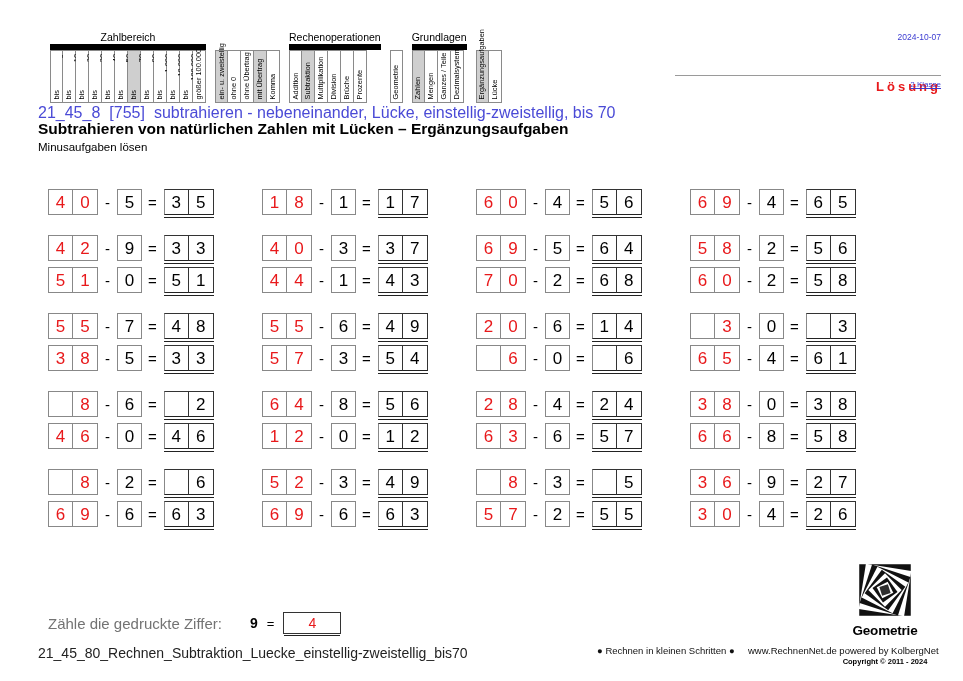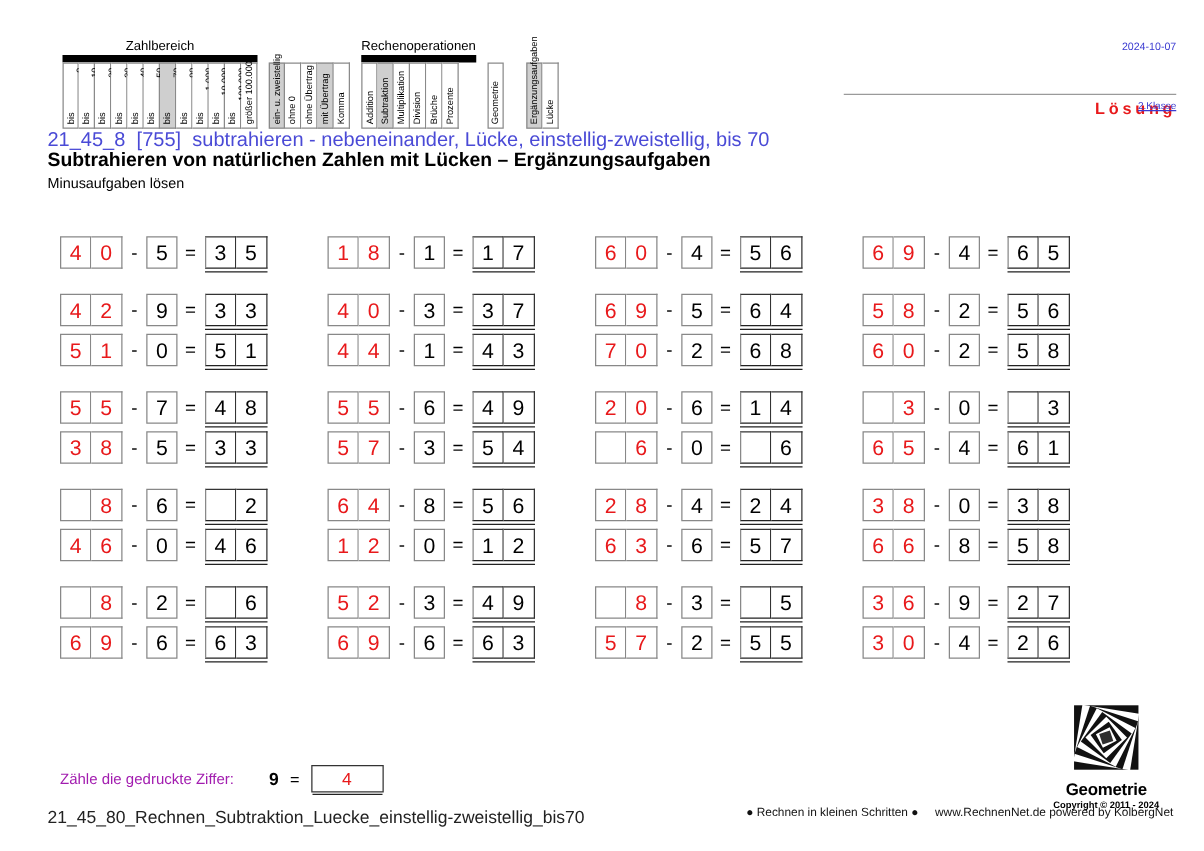--- a/index.html
+++ b/index.html
@@ -65,39 +65,39 @@
   
   .result .cellbox{border-color:#333;border-bottom:1px solid #222;}
   .result{position:relative;}
   .result::after{
     content:"";position:absolute;left:0;right:0;bottom:-3px;height:0;
     border-bottom:1px solid #222;
   }
 
   
   #count-q{position:absolute;left:48px;top:612px;display:flex;align-items:center;}
-  #count-q .qtext{font-size:12px;color:#a21caf;}
+  #count-q .qtext{font-size:15px;color:#737373;}
   #count-q .qdigit{font-size:14px;font-weight:bold;margin-left:28px;}
   #count-q .qeq{font-size:13px;margin:0 9px;}
   #count-ans{
     width:58px;height:22px;border:1px solid #333;box-sizing:border-box;
     display:flex;align-items:center;justify-content:center;font-size:14px;position:relative;
   }
   #count-ans::after{content:"";position:absolute;left:0;right:0;bottom:-3px;border-bottom:1px solid #222;}
 
   
   #file-name{position:absolute;left:38px;top:645px;font-size:14px;color:#222;}
   #foot-mid{position:absolute;left:597px;top:645px;font-size:9.5px;color:#111;}
   #foot-link{position:absolute;left:748px;top:645px;font-size:9.5px;color:#111;}
 
   
   #logo-wrap{position:absolute;right:18px;top:562px;width:120px;text-align:center;}
   #logo-mark{width:56px;height:56px;margin:0 auto;}
   #logo-name{font-size:13.5px;font-weight:bold;letter-spacing:-0.2px;margin-top:1px;}
-  #logo-copy{font-size:7.5px;font-weight:bold;margin-top:0;}
+  #logo-copy{font-size:7.5px;font-weight:bold;margin-top:19px;}
 </style>
 </head>
 <body>
 
 <div id="cat-table">
     <div class="cat-group">
       <div class="cat-group-title">Zahlbereich</div>
       <div class="cat-cells">
         <div class="cat-cell">
           <span class="vlabel top">9</span>
@@ -196,20 +196,37 @@
     <div class="cat-gap"></div>
     <div class="cat-group">
       <div class="cat-group-title blank"></div>
       <div class="cat-cells">
         <div class="cat-cell">
           <span class="vlabel">Geometrie</span>
         </div>
       </div>
     </div>
     <div class="cat-gap"></div>
+    <div class="cat-group">
+      <div class="cat-group-title">Grundlagen</div>
+      <div class="cat-cells">
+        <div class="cat-cell hl">
+          <span class="vlabel">Zahlen</span>
+        </div>
+        <div class="cat-cell">
+          <span class="vlabel">Mengen</span>
+        </div>
+        <div class="cat-cell">
+          <span class="vlabel">Ganzes / Teile</span>
+        </div>
+        <div class="cat-cell">
+          <span class="vlabel">Dezimalsystem</span>
+        </div>
+      </div>
+    </div>
     <div class="cat-gap"></div>
     <div class="cat-group">
       <div class="cat-group-title blank"></div>
       <div class="cat-cells">
         <div class="cat-cell hl">
           <span class="vlabel">Ergänzungsaufgaben</span>
         </div>
         <div class="cat-cell">
           <span class="vlabel">Lücke</span>
         </div>

